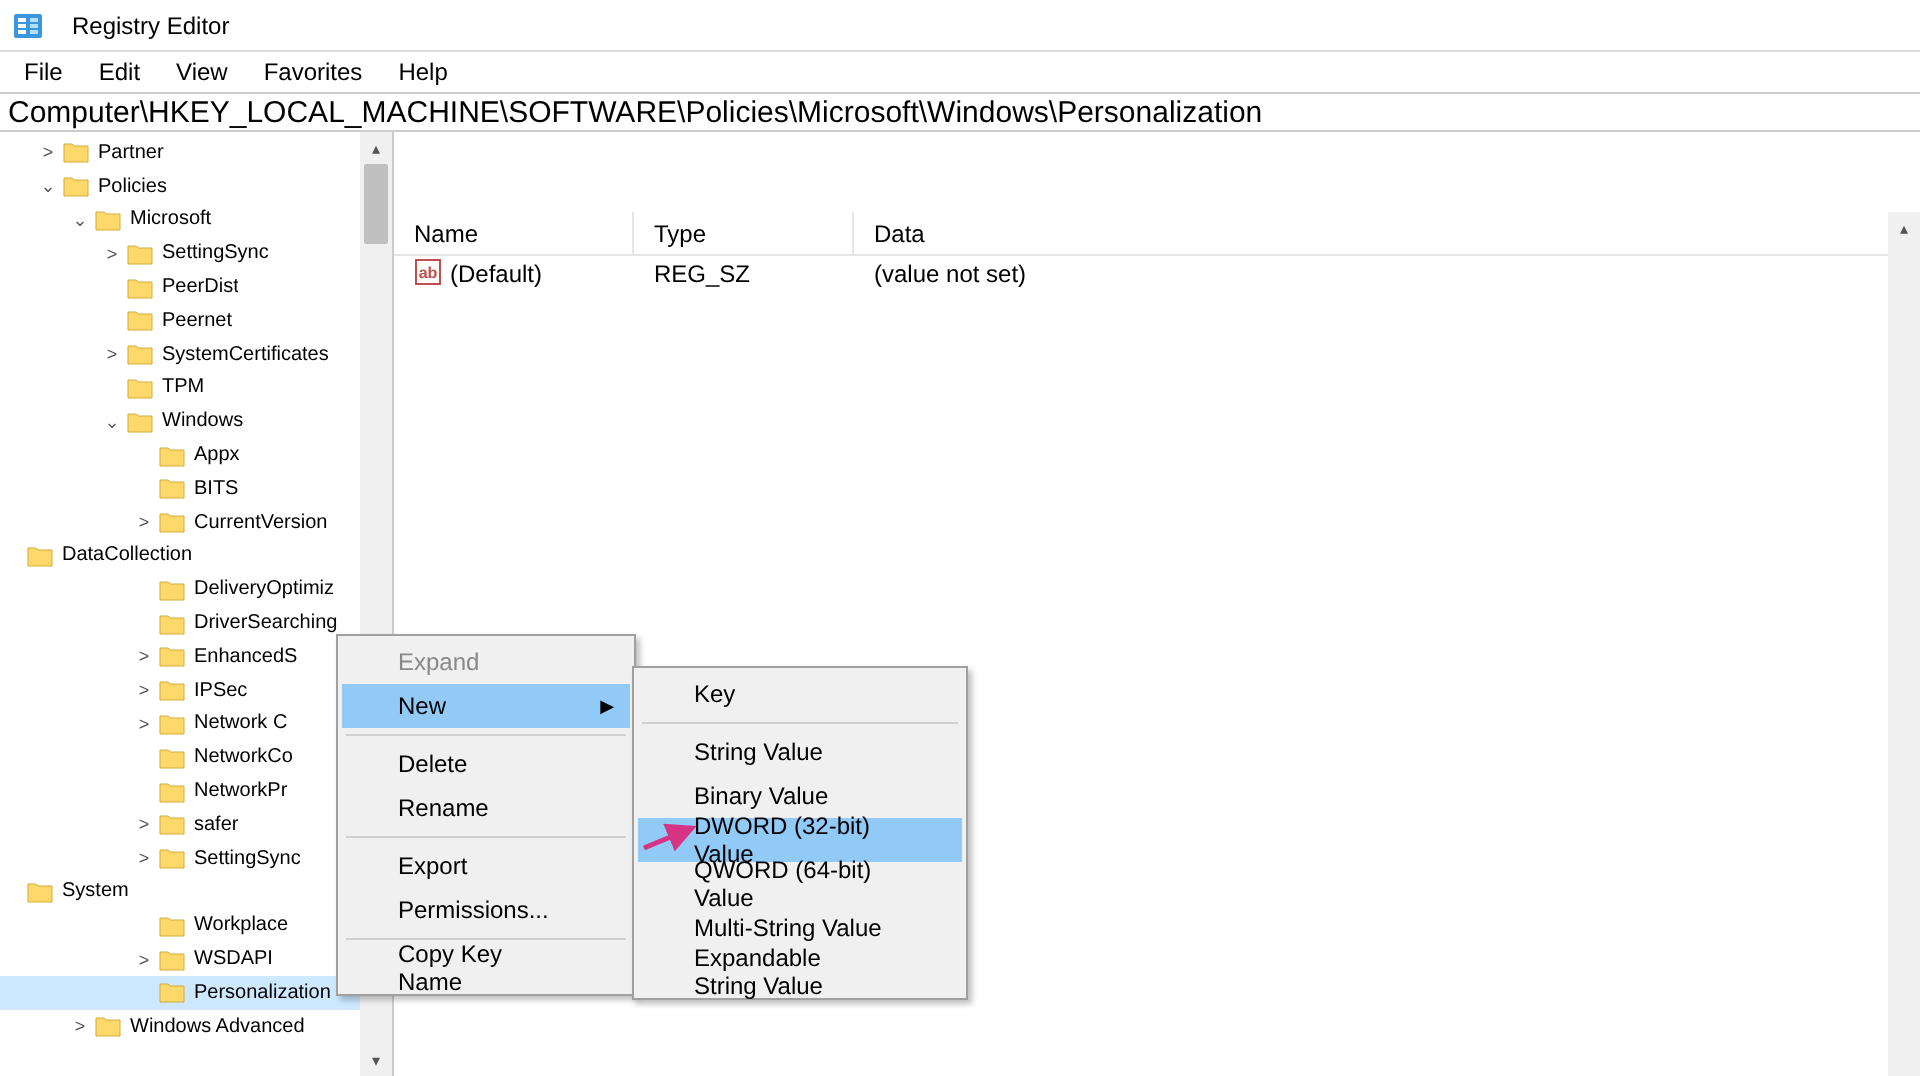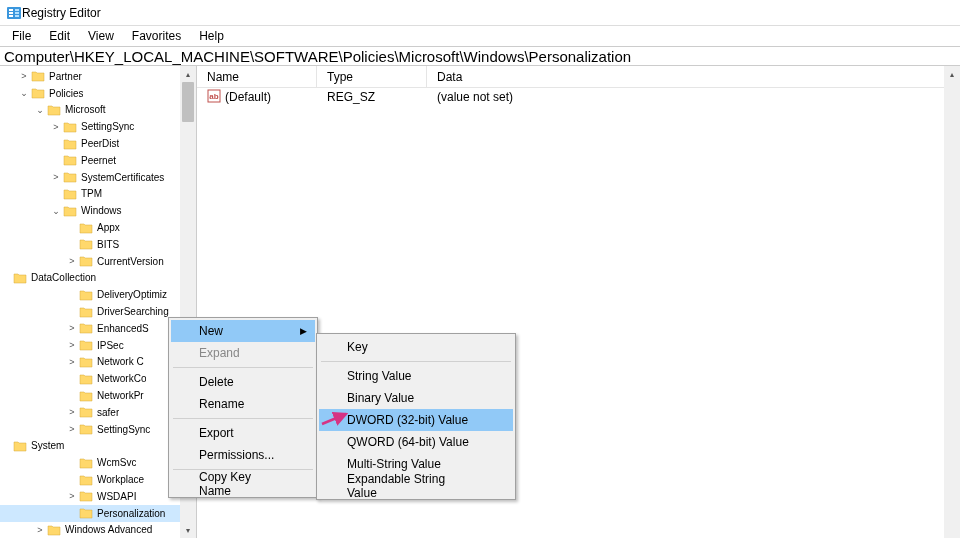--- a/index.html
+++ b/index.html
@@ -1,51 +1,51 @@
 <!DOCTYPE html>
 <html><head>
 <meta charset="utf-8">
 <style>
 * { margin: 0; padding: 0; box-sizing: border-box; }
 body { font-family: "Segoe UI", Tahoma, sans-serif; font-size: 12px; background: #fff; width: 960px; height: 538px; overflow: hidden; position: relative; }
-.titlebar { height: 26px; background: #fff; border-bottom: 1px solid #ddd; display: flex; align-items: center; padding: 0 6px; gap: 0; }
+.titlebar { height: 26px; background: #fff; border-bottom: 1px solid #ddd; display: flex; align-items: center; padding: 0 6px; gap: 14px; }
 .titlebar .icon { width: 16px; height: 16px; display:flex; align-items:center; justify-content:center; }
 .titlebar .title { font-size: 12px; }
 .menubar { height: 20px; display: flex; align-items: center; gap: 2px; padding: 0 4px; }
 .menubar span { padding: 2px 8px; cursor: default; }
 .addressbar { height: 20px; border-top: 1px solid #ccc; border-bottom: 1px solid #ccc; background: #fff; display:flex; align-items:center; padding: 0 2px; }
 .addressbar input { border: none; outline: none; width: 100%; font-size: 15px; font-family: inherit; padding: 0 2px; }
 .content { display: flex; height: calc(538px - 26px - 20px - 20px); }
 .tree-pane { width: 197px; border-right: 1px solid #ccc; overflow: hidden; position: relative; }
 .tree-scroll { overflow: hidden; height: 100%; }
 .tree { padding-top: 2px; }
 .row { display: flex; align-items: center; height: 16.8px; cursor: default; }
 .row.selected { background: #cde8ff; }
 .caret { width: 12px; text-align: center; font-size: 9px; color: #555; flex-shrink: 0; }
 .caret.empty { visibility: hidden; }
 .folder { width: 16px; height: 14px; margin-right: 3px; flex-shrink: 0; display:flex; align-items:center; justify-content:center; }
 .label { font-size: 10px; overflow: hidden; text-overflow: clip; }
 .tree-scrollbar { position: absolute; top: 0; right: 0; width: 16px; height: 100%; background: #f0f0f0; display:flex; flex-direction:column; }
 .scroll-btn { height: 16px; background: #f0f0f0; display:flex; align-items:center; justify-content:center; font-size:8px; color:#555; }
 .scroll-thumb { background: #c0c0c0; margin: 0 2px; border-radius: 1px; }
-.list-pane { flex: 1; position: relative; }
+.list-pane { flex: 1; position: relative; margin-top: 40px; }
 .list-header { height: 22px; display: flex; align-items: center; border-bottom: 1px solid #e5e5e5; }
 .list-header .col { padding: 0 10px; font-size: 12px; border-right: 1px solid #e5e5e5; height: 100%; display:flex; align-items:center; }
 .list-body { }
 .list-row { display: flex; height: 18px; align-items: center; }
 .cell { padding: 0 10px; font-size: 12px; display:flex; align-items:center; gap:4px; }
 .list-scrollbar { position: absolute; top: 0; right: 0; width: 16px; height: 100%; background: #f0f0f0; }
 .list-scrollbar .scroll-btn { height: 16px; }
 .ctx-menu { position: absolute; background: #f0f0f0; border: 1px solid #a0a0a0; box-shadow: 2px 2px 3px rgba(0,0,0,0.25); padding: 2px; }
 .ctx-row { height: 22px; display: flex; align-items: center; padding: 0 36px 0 28px; font-size: 12px; cursor: default; position: relative; }
 .ctx-row.disabled { color: #888; }
 .ctx-row.hover { background: #91c9f7; }
 .ctx-sep { height: 1px; background: #d0d0d0; margin: 3px 2px; }
 .ctx-row .arrow { position: absolute; right: 8px; font-size: 9px; }
-.submenu { position: absolute; left: 316px; top: 333px; width: 200px; }
+.submenu { position: absolute; left: 316px; top: 333px; width: 168px; }
 .arrow-annotation { position: absolute; pointer-events: none; }
 </style>
 </head>
 <body>
 
 <div class="titlebar">
   <span class="icon">
     <svg width="16" height="16" viewBox="0 0 16 16">
         <rect x="1" y="2" width="14" height="12" fill="#3a96dd" rx="1"></rect>
         <rect x="3" y="4" width="4" height="2" fill="#fff"></rect>
@@ -283,29 +283,20 @@
             </span>
             <span class="label">System</span>
           </div>
         <div class="row" style="padding-left:66px">
             <span class="caret empty">&gt;</span>
             <span class="folder">
               <svg width="14" height="12" viewBox="0 0 14 12">
                 <path d="M1 2h4l1 1h7v8H1z" fill="#ffd86b" stroke="#d4a93a" stroke-width="0.5"></path>
               </svg>
             </span>
-            <span class="label">WcmSvc</span>
-          </div>
-        <div class="row" style="padding-left:66px">
-            <span class="caret empty">&gt;</span>
-            <span class="folder">
-              <svg width="14" height="12" viewBox="0 0 14 12">
-                <path d="M1 2h4l1 1h7v8H1z" fill="#ffd86b" stroke="#d4a93a" stroke-width="0.5"></path>
-              </svg>
-            </span>
             <span class="label">Workplace</span>
           </div>
         <div class="row" style="padding-left:66px">
             <span class="caret">&gt;</span>
             <span class="folder">
               <svg width="14" height="12" viewBox="0 0 14 12">
                 <path d="M1 2h4l1 1h7v8H1z" fill="#ffd86b" stroke="#d4a93a" stroke-width="0.5"></path>
               </svg>
             </span>
             <span class="label">WSDAPI</span>
@@ -358,25 +349,25 @@
         <div class="cell" style="flex:1">(value not set)</div>
       </div>
     </div>
     <div class="list-scrollbar">
       <div class="scroll-btn">▴</div>
     </div>
   </div>
 </div>
 
 <div class="ctx-menu" style="left:168px; top:317px; width:150px;">
+  <div class="ctx-row disabled">Expand</div>
   <div class="ctx-row hover">
       <span>New</span>
       <span class="arrow">▶</span>
     </div>
-  <div class="ctx-row disabled">Expand</div>
   <div class="ctx-sep"></div>
   <div class="ctx-row">Delete</div>
   <div class="ctx-row">Rename</div>
   <div class="ctx-sep"></div>
   <div class="ctx-row">Export</div>
   <div class="ctx-row">Permissions...</div>
   <div class="ctx-sep"></div>
   <div class="ctx-row">Copy Key Name</div>
 </div>
 

